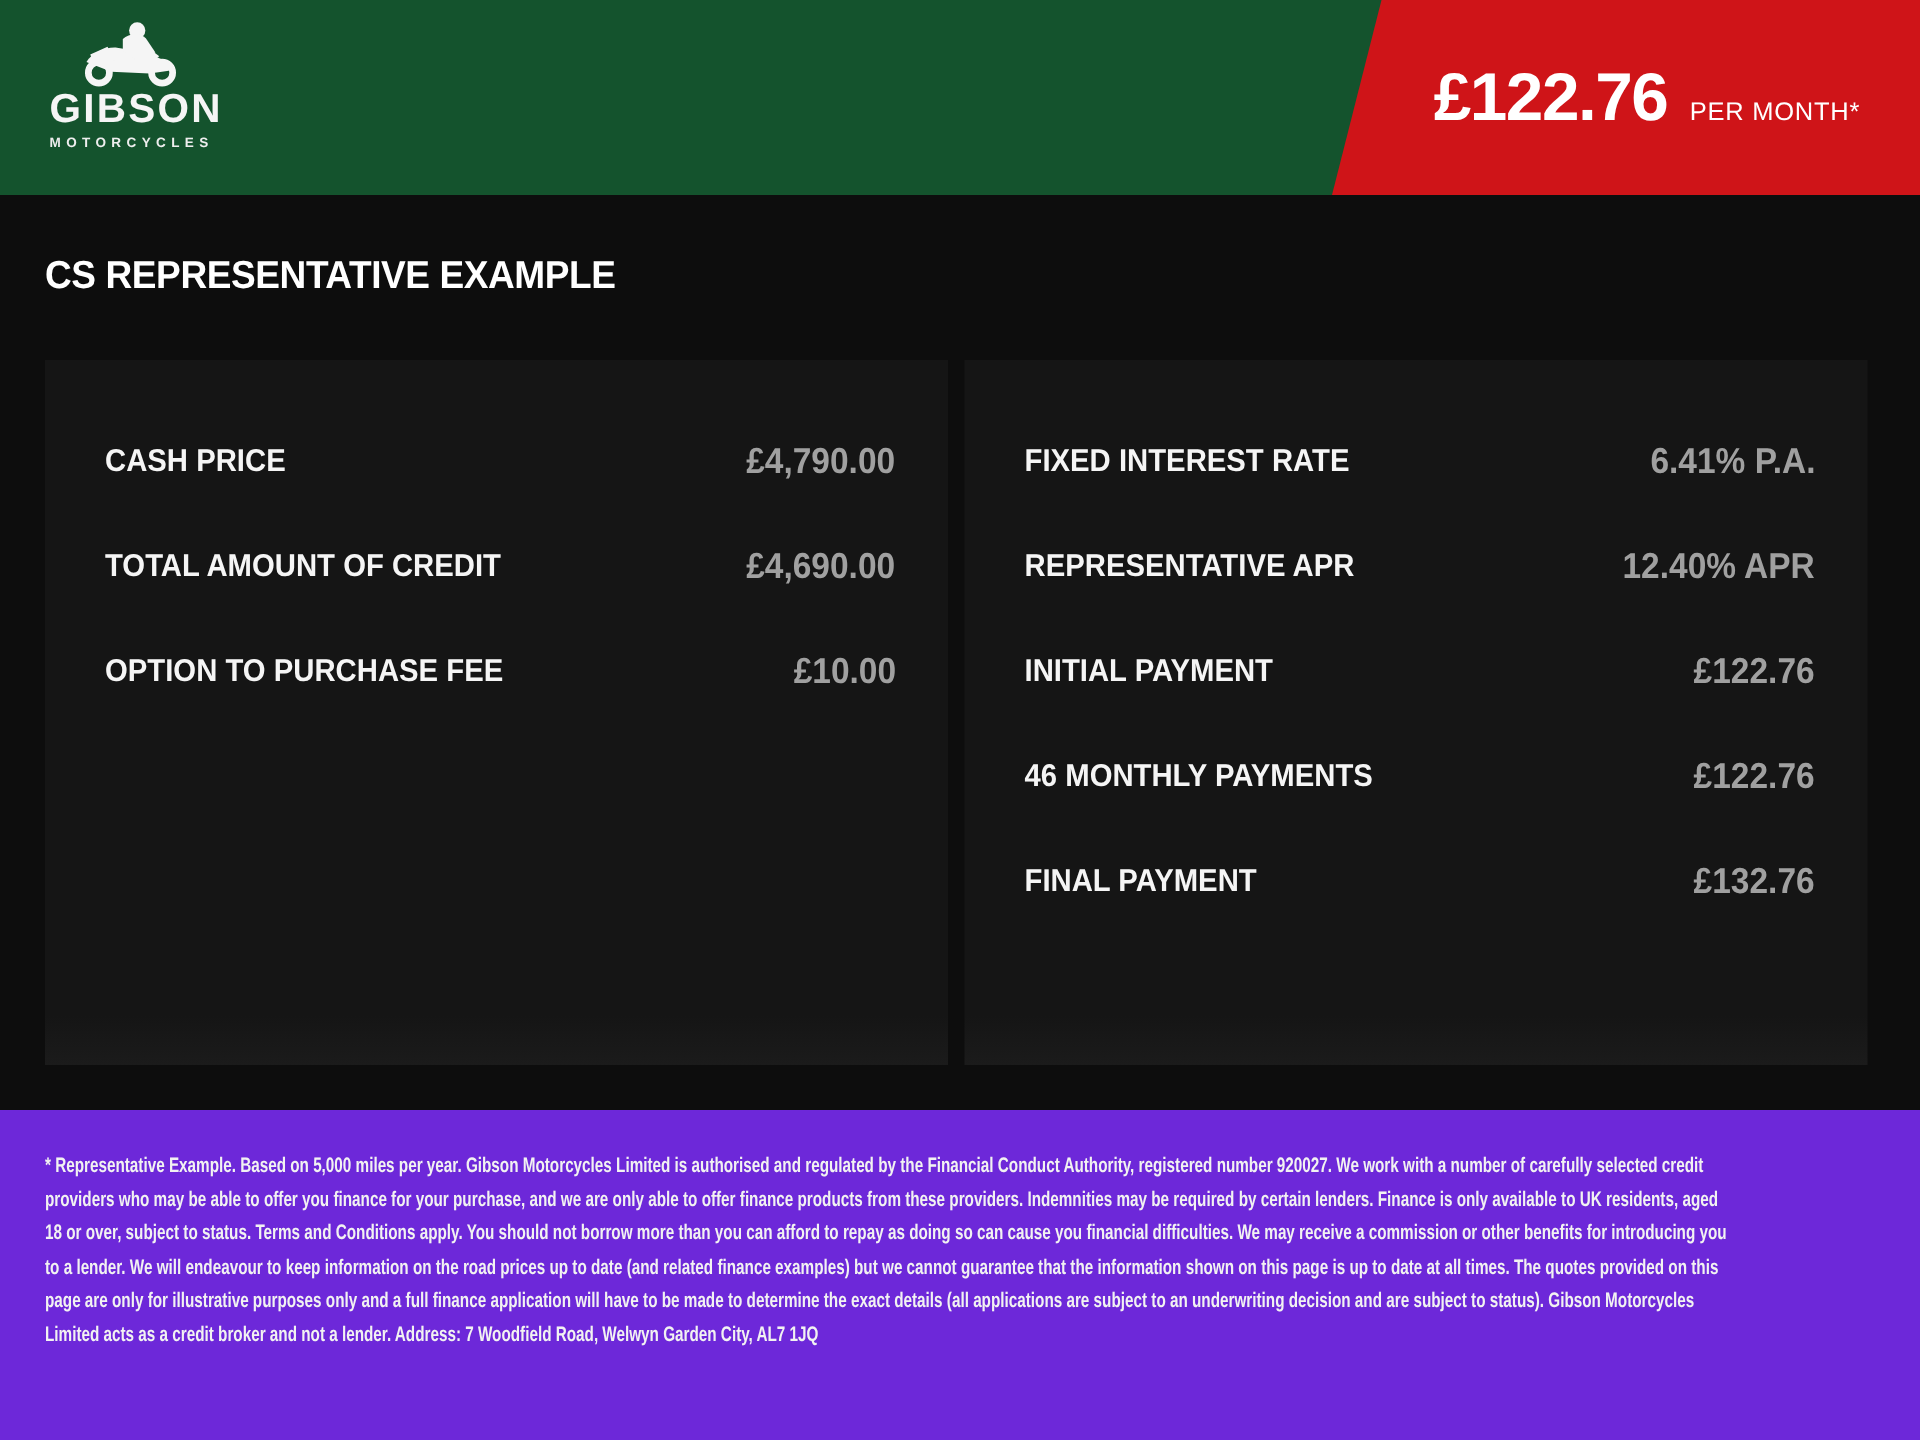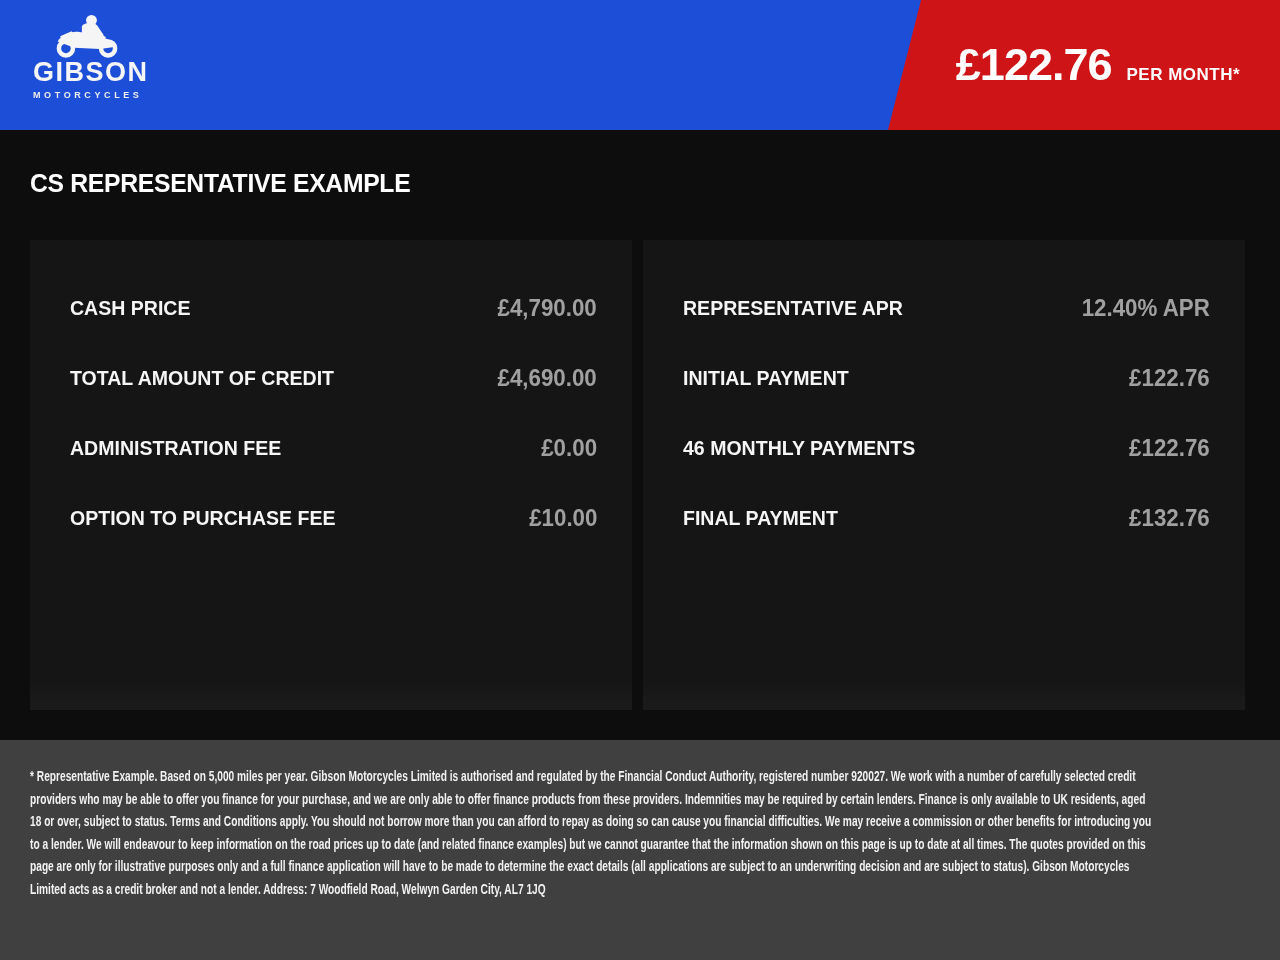--- a/index.html
+++ b/index.html
@@ -8,21 +8,21 @@
     position:relative;
     background:#0d0d0d;
     font-family:"Liberation Sans", sans-serif;
     overflow:hidden;
   }
 
   
   .topbar {
     position:absolute; top:0; left:0;
     width:1280px; height:130px;
-    background:#1d4ed8;
+    background:#14532d;
   }
   .logo {
     position:absolute; left:33px; top:12px;
     width:108px; text-align:center; color:#f5f5f5;
   }
   .logo-icon { display:block; margin:0 auto; width:64px; height:46px; }
   .brand-name {
     font-size:27px; font-weight:bold; letter-spacing:1.5px;
     line-height:1.05; color:#f5f5f5;
   }
@@ -37,21 +37,21 @@
     width:392px; height:130px;
     background:#cf1418;
     clip-path:polygon(33px 0, 100% 0, 100% 100%, 0 100%);
     display:flex; align-items:center; justify-content:center;
   }
   .price-inner { display:flex; align-items:baseline; gap:15px; padding-left:28px; }
   .price-amount {
     font-size:45px; font-weight:bold; color:#ffffff; letter-spacing:-1px;
   }
   .price-suffix {
-    font-size:17px; font-weight:bold; color:#ffffff; letter-spacing:0.5px;
+    font-size:17px; font-weight:normal; color:#ffffff; letter-spacing:0.5px;
   }
 
   
   .page-heading {
     position:absolute; left:30px; top:168px;
     font-size:26px; font-weight:bold; color:#ffffff;
     letter-spacing:-0.3px; white-space:nowrap;
     transform:scaleX(0.95); transform-origin:0 50%;
   }
 
@@ -78,21 +78,21 @@
   .finance-value {
     font-size:24px; font-weight:bold; color:#a0a0a0;
     white-space:nowrap;
     transform:scaleX(0.93); transform-origin:100% 50%;
   }
 
   
   .footer {
     position:absolute; left:0; top:740px;
     width:1280px; height:220px;
-    background:#404040;
+    background:#6d28d9;
     padding:25px 0 0 30px;
   }
   .disclaimer {
     width:1545px;
     transform:scaleX(0.727); transform-origin:0 0;
     font-size:14px; font-weight:bold; color:#f2f2f2;
     line-height:22.5px;
   }
 </style>
 </head>
@@ -132,30 +132,30 @@
   <section class="panel">
     <div class="finance-row">
       <span class="finance-label">CASH PRICE</span>
       <span class="finance-value">£4,790.00</span>
     </div>
     <div class="finance-row">
       <span class="finance-label">TOTAL AMOUNT OF CREDIT</span>
       <span class="finance-value">£4,690.00</span>
     </div>
     <div class="finance-row">
-      <span class="finance-label">ADMINISTRATION FEE</span>
-      <span class="finance-value">£0.00</span>
-    </div>
-    <div class="finance-row">
       <span class="finance-label">OPTION TO PURCHASE FEE</span>
       <span class="finance-value">£10.00</span>
     </div>
   </section>
 
   <section class="panel">
+    <div class="finance-row">
+      <span class="finance-label">FIXED INTEREST RATE</span>
+      <span class="finance-value">6.41% P.A.</span>
+    </div>
     <div class="finance-row">
       <span class="finance-label">REPRESENTATIVE APR</span>
       <span class="finance-value">12.40% APR</span>
     </div>
     <div class="finance-row">
       <span class="finance-label">INITIAL PAYMENT</span>
       <span class="finance-value">£122.76</span>
     </div>
     <div class="finance-row">
       <span class="finance-label">46 MONTHLY PAYMENTS</span>

